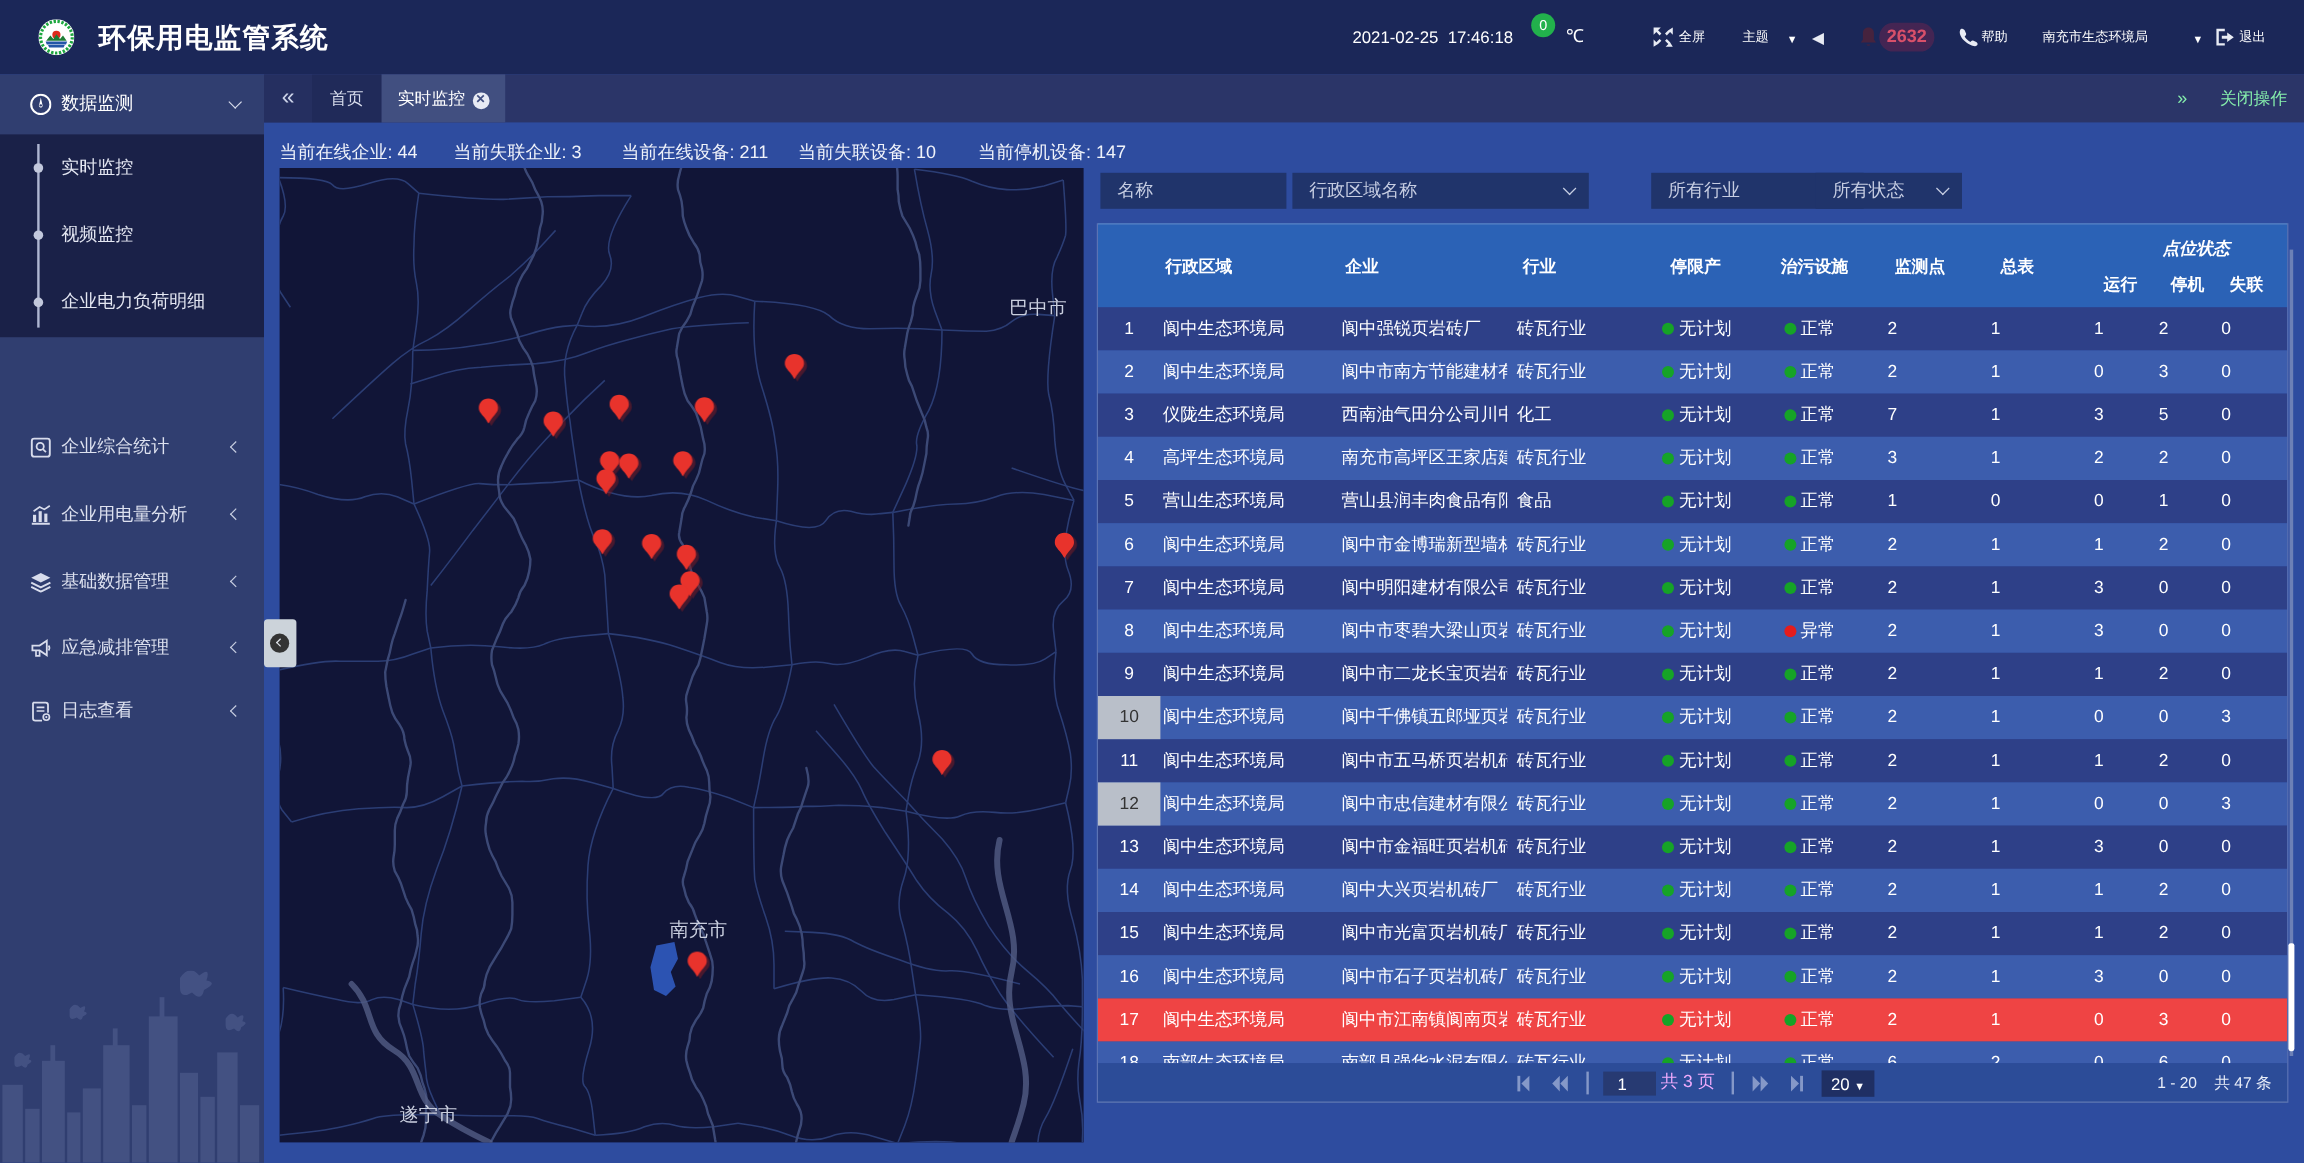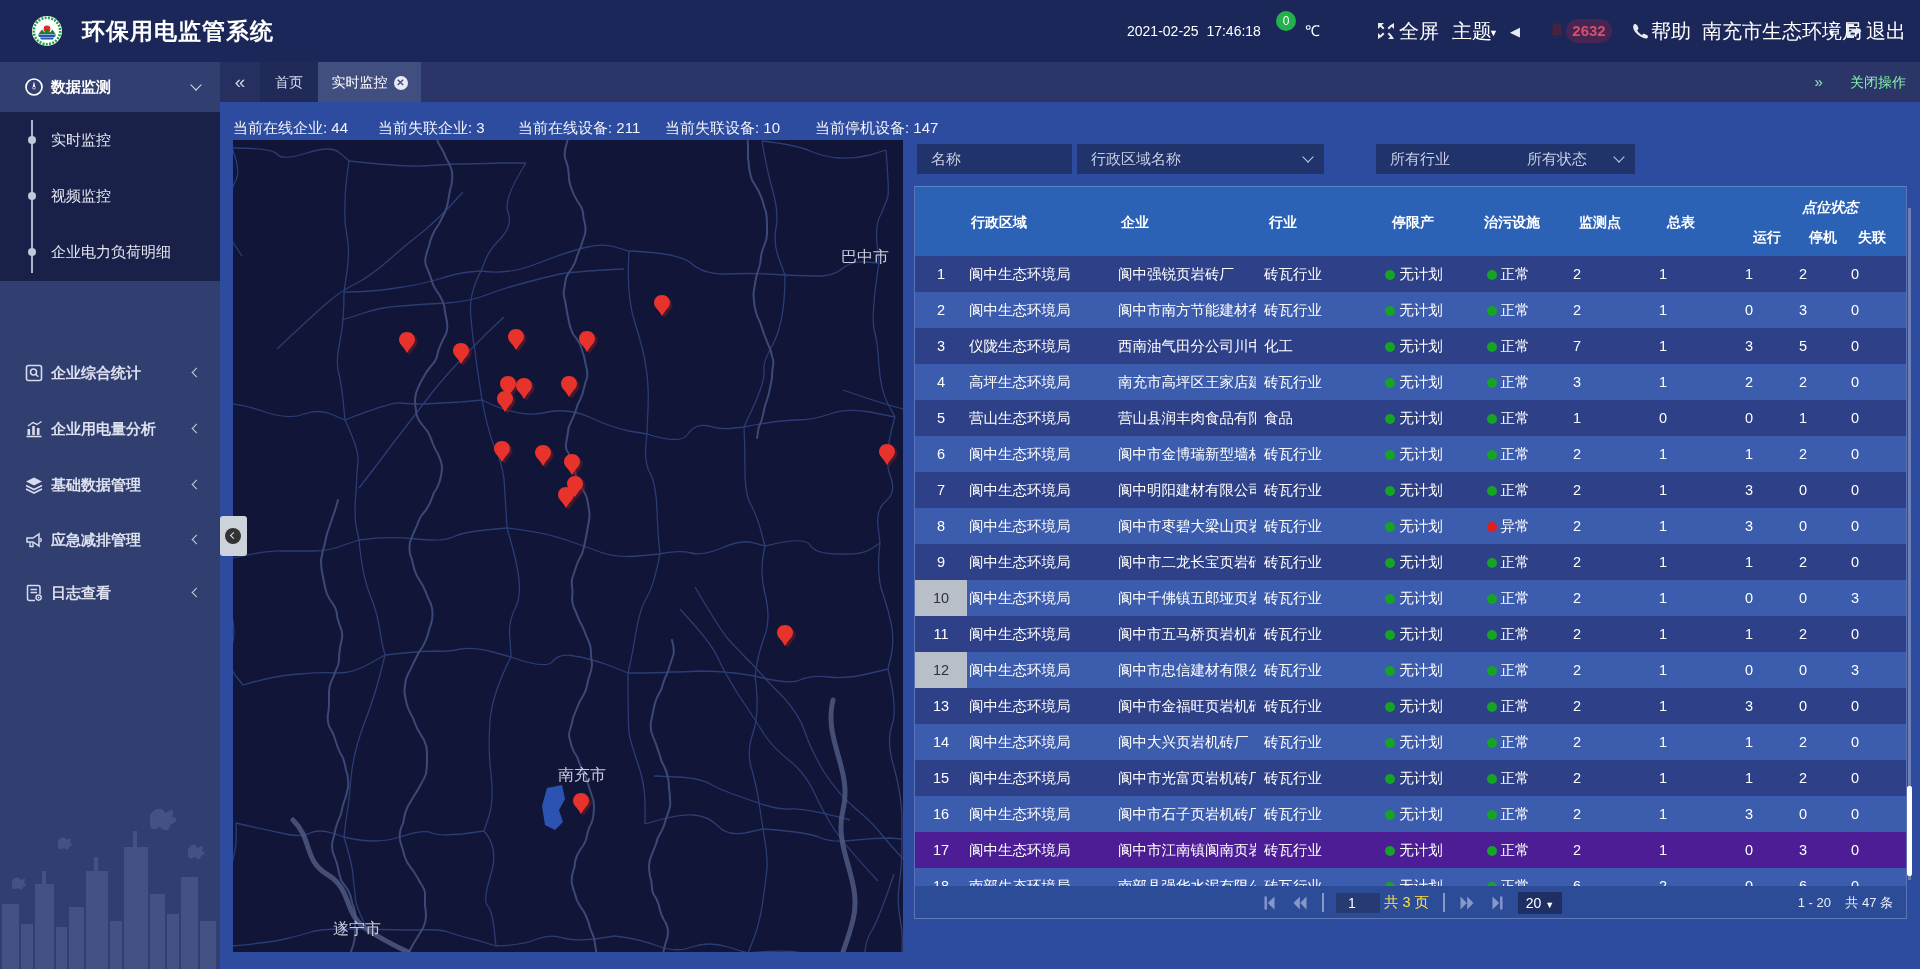--- a/index.html
+++ b/index.html
@@ -1,24 +1,24 @@
 <!DOCTYPE html>
 <html><head><meta charset="utf-8">
 <style>
 *{margin:0;padding:0;box-sizing:border-box;}
 html,body{width:1920px;height:969px;overflow:hidden;background:#2e4c9f;
 font-family:"Liberation Sans",sans-serif;}
 #header{position:absolute;left:0;top:0;width:1920px;height:62px;background:#1b2758;}
 #logo{position:absolute;left:32px;top:16px;width:30px;height:30px;}
 #title{position:absolute;left:82px;top:0;height:62px;line-height:62px;color:#fff;
 font-size:23px;font-weight:bold;letter-spacing:1px;}
-.hitem{position:absolute;top:0;height:62px;line-height:62px;color:#fff;font-size:20px;}
+.hitem{position:absolute;top:0;height:62px;line-height:62px;color:#fff;font-size:11px;}
 .hicon{position:absolute;}
 #sidebar{position:absolute;left:0;top:62px;width:220px;height:907px;background:#303e70;overflow:hidden;}
-.mitem{position:absolute;left:0;width:220px;height:56px;color:#dde1ef;font-size:15px;font-weight:bold;}
+.mitem{position:absolute;left:0;width:220px;height:56px;color:#dde1ef;font-size:15px;}
 .mitem .mtxt{position:absolute;left:51px;top:0;height:56px;line-height:56px;}
 .mitem .micon{position:absolute;left:25px;top:19px;width:18px;height:18px;}
 .chev-l{position:absolute;right:20px;top:24px;width:7px;height:7px;
 border-left:1.8px solid #c7cde0;border-bottom:1.8px solid #c7cde0;transform:rotate(45deg);}
 .chev-d{position:absolute;right:20px;top:22px;width:8px;height:8px;
 border-right:1.8px solid #d8dcec;border-bottom:1.8px solid #d8dcec;transform:rotate(45deg);}
 #submenu{position:absolute;left:0;top:50px;width:220px;height:169px;background:#1a2148;}
 #submenu .vline{position:absolute;left:31px;top:8px;width:2px;height:153px;background:#aeb6d2;}
 .sitem{position:absolute;left:0;width:220px;height:56px;color:#e4e7f2;font-size:15px;}
 .sitem .stxt{position:absolute;left:51px;top:0;height:56px;line-height:56px;}
@@ -619,21 +619,21 @@
         <span class="c c4">砖瓦行业</span>
         <span class="c c5"><i class="dot" style="background:#16a327"></i>无计划</span>
         <span class="c c6"><i class="dot" style="background:#16a327"></i>正常</span>
         <span class="c c7">2</span>
         <span class="c c8">1</span>
         <span class="c c9">3</span>
         <span class="c c10">0</span>
         <span class="c c11">0</span>
         <span class="c c12"></span>
       </div>
-<div class="trow" style="background:#4c1d95">
+<div class="trow" style="background:#ef4444">
         <span class="c c1">17</span>
         <span class="c c2">阆中生态环境局</span>
         <span class="c c3">阆中市江南镇阆南页岩</span>
         <span class="c c4">砖瓦行业</span>
         <span class="c c5"><i class="dot" style="background:#16a327"></i>无计划</span>
         <span class="c c6"><i class="dot" style="background:#16a327"></i>正常</span>
         <span class="c c7">2</span>
         <span class="c c8">1</span>
         <span class="c c9">0</span>
         <span class="c c10">3</span>
@@ -660,21 +660,21 @@
       <rect x="0.5" y="0.5" width="2.4" height="13" fill="#8598c8"></rect>
         <path d="M10.5 0.5 L3.8 7 L10.5 13.5 Z" fill="#8598c8"></path>
     </svg>
     <svg style="position:absolute;left:378px;top:10px;width:14px;height:14px;" viewBox="0 0 14 14">
       <path d="M6.8 0.5 L0.5 7 L6.8 13.5 Z" fill="#8598c8"></path>
         <path d="M13.5 0.5 L7.2 7 L13.5 13.5 Z" fill="#8598c8"></path>
     </svg>
     <div style="position:absolute;left:407px;top:7px;width:2px;height:19px;background:#8598c8;"></div>
     <div style="position:absolute;left:421px;top:7px;width:44px;height:20px;background:#273a72;
          color:#fff;font-size:14px;line-height:20px;padding-left:12px;">1</div>
-    <div style="position:absolute;left:469px;top:0;height:33px;line-height:33px;font-size:14.5px;color:#fde047;">共 3 页</div>
+    <div style="position:absolute;left:469px;top:0;height:33px;line-height:33px;font-size:14.5px;color:#f0abfc;">共 3 页</div>
     <div style="position:absolute;left:528px;top:7px;width:2px;height:19px;background:#8598c8;"></div>
     <svg style="position:absolute;left:545px;top:10px;width:14px;height:14px;" viewBox="0 0 14 14">
       <path d="M0.5 0.5 L6.8 7 L0.5 13.5 Z" fill="#8598c8"></path>
         <path d="M7.2 0.5 L13.5 7 L7.2 13.5 Z" fill="#8598c8"></path>
     </svg>
     <svg style="position:absolute;left:577px;top:10px;width:11px;height:14px;" viewBox="0 0 11 14">
       <path d="M0.5 0.5 L7.2 7 L0.5 13.5 Z" fill="#8598c8"></path>
         <rect x="8.1" y="0.5" width="2.4" height="13" fill="#8598c8"></rect>
     </svg>
     <div style="position:absolute;left:603px;top:6px;width:44px;height:22px;background:#1f2f63;

